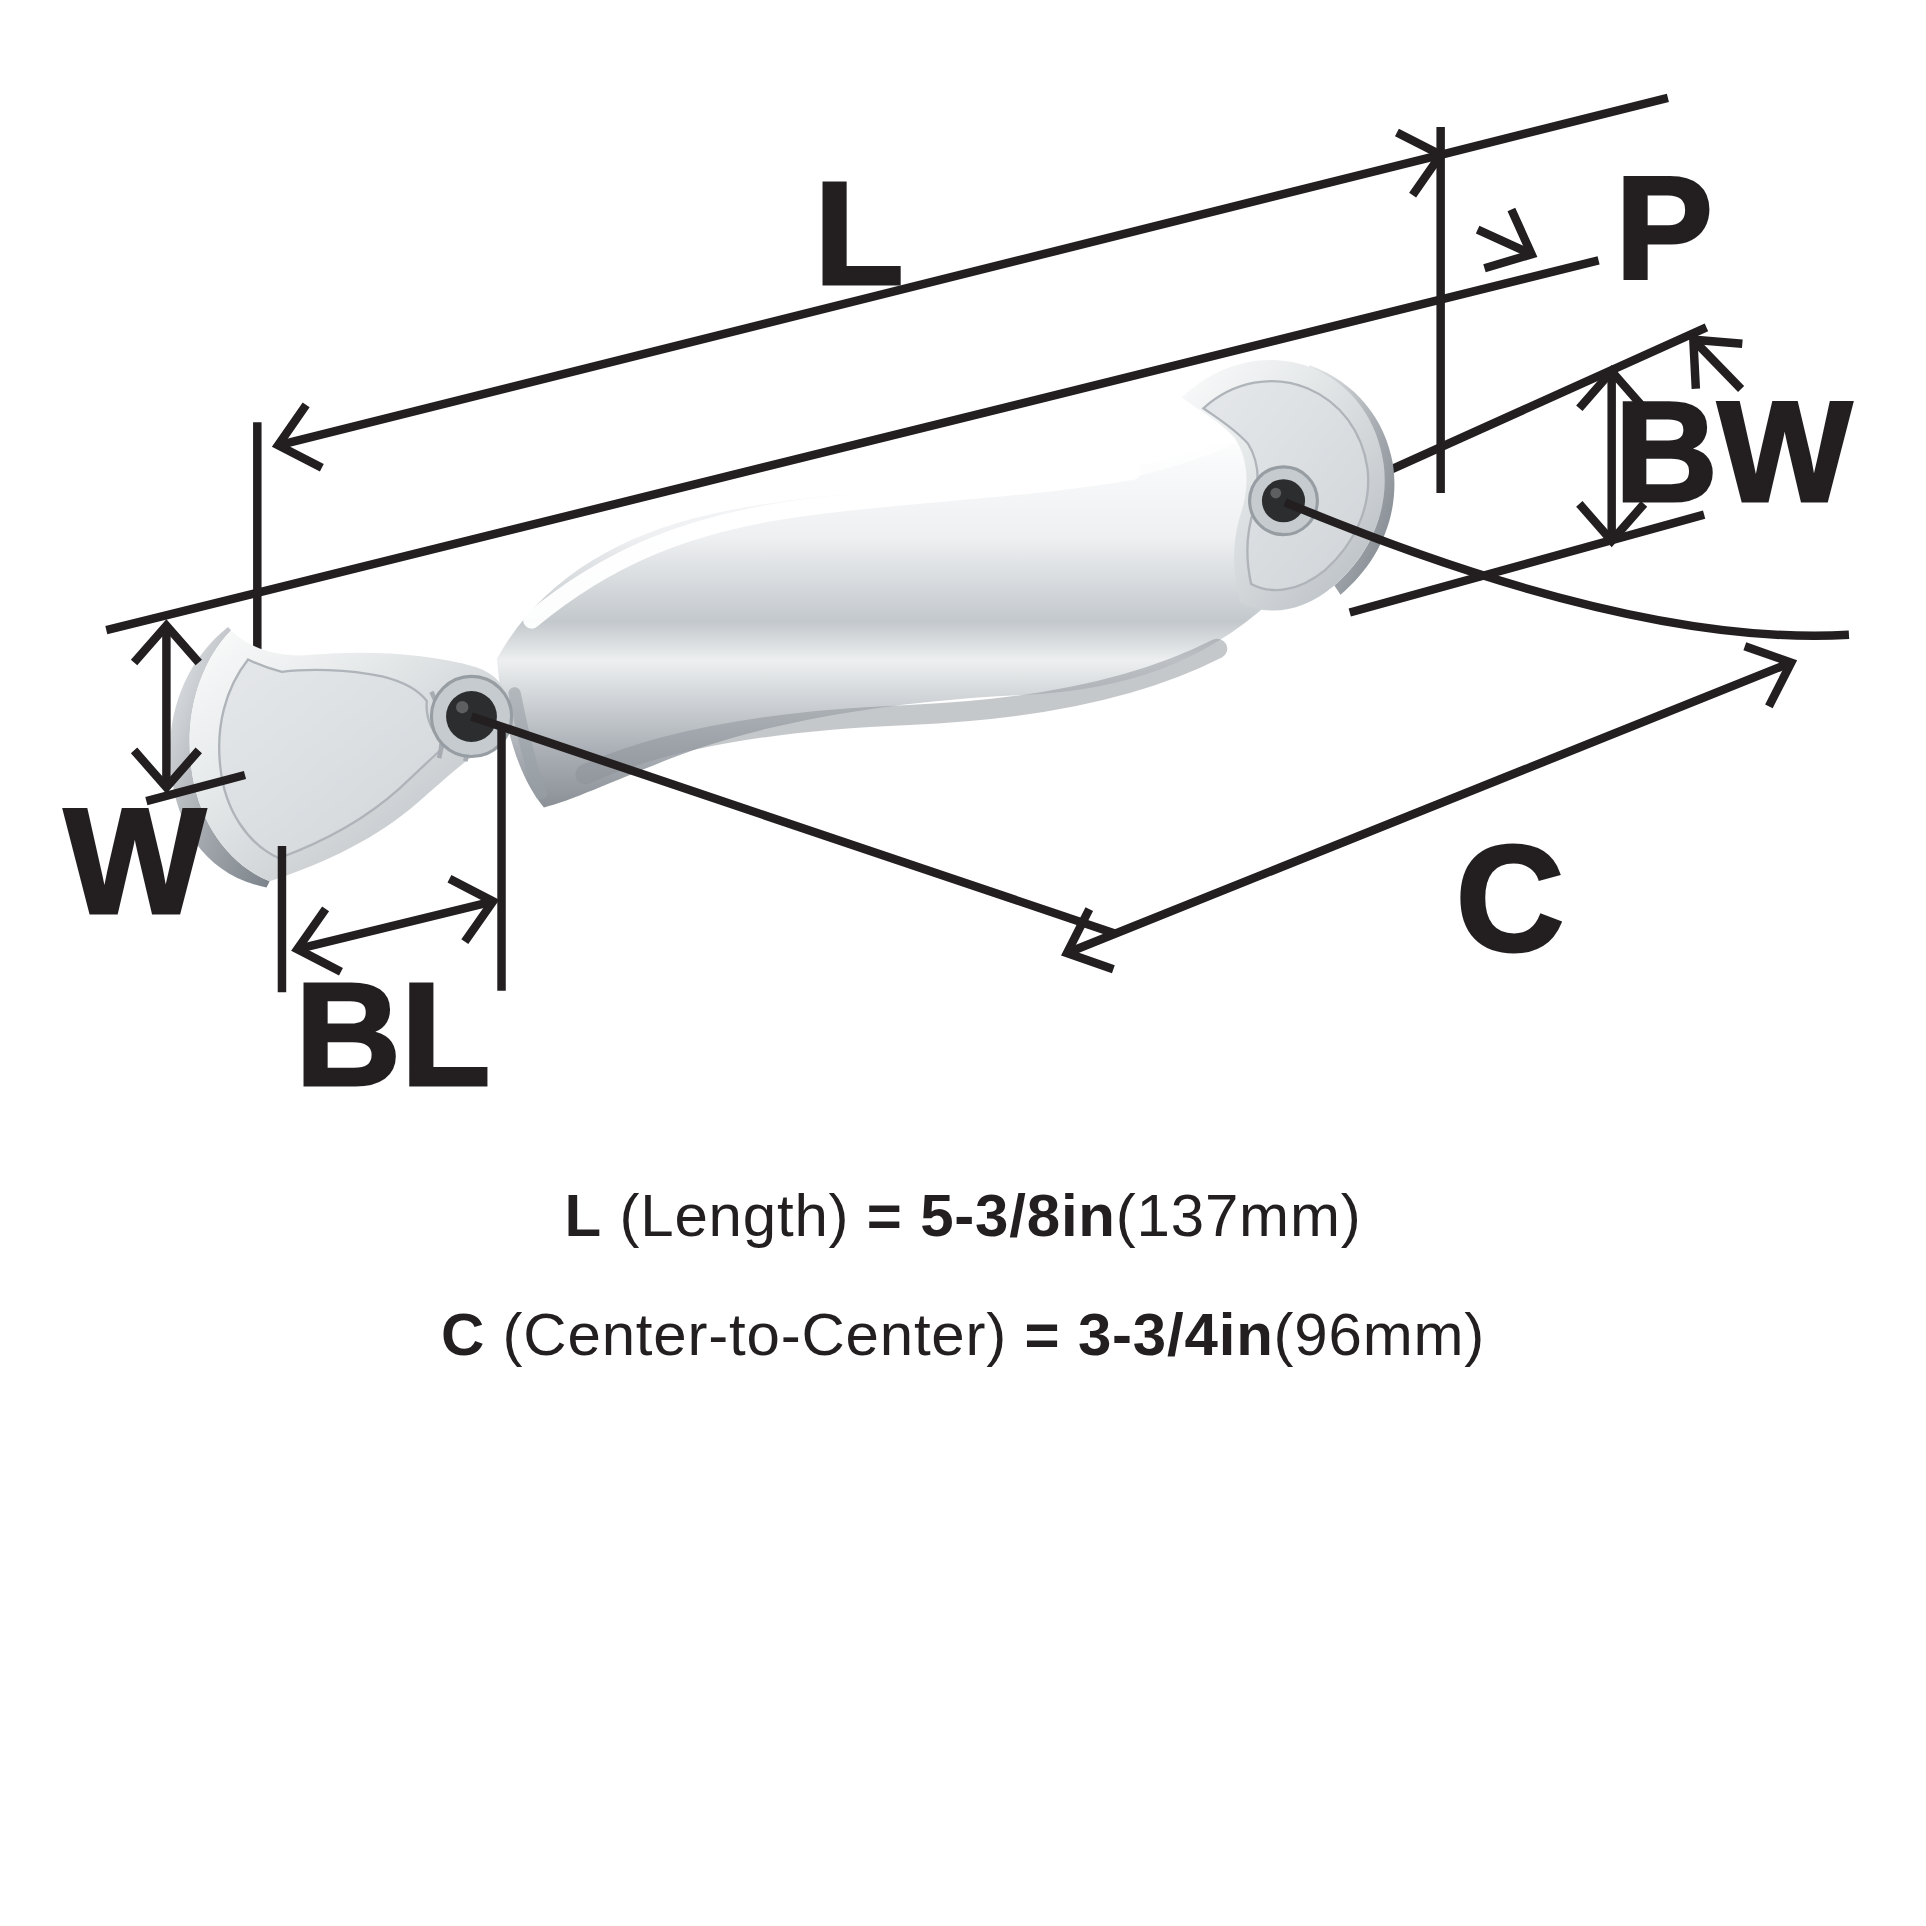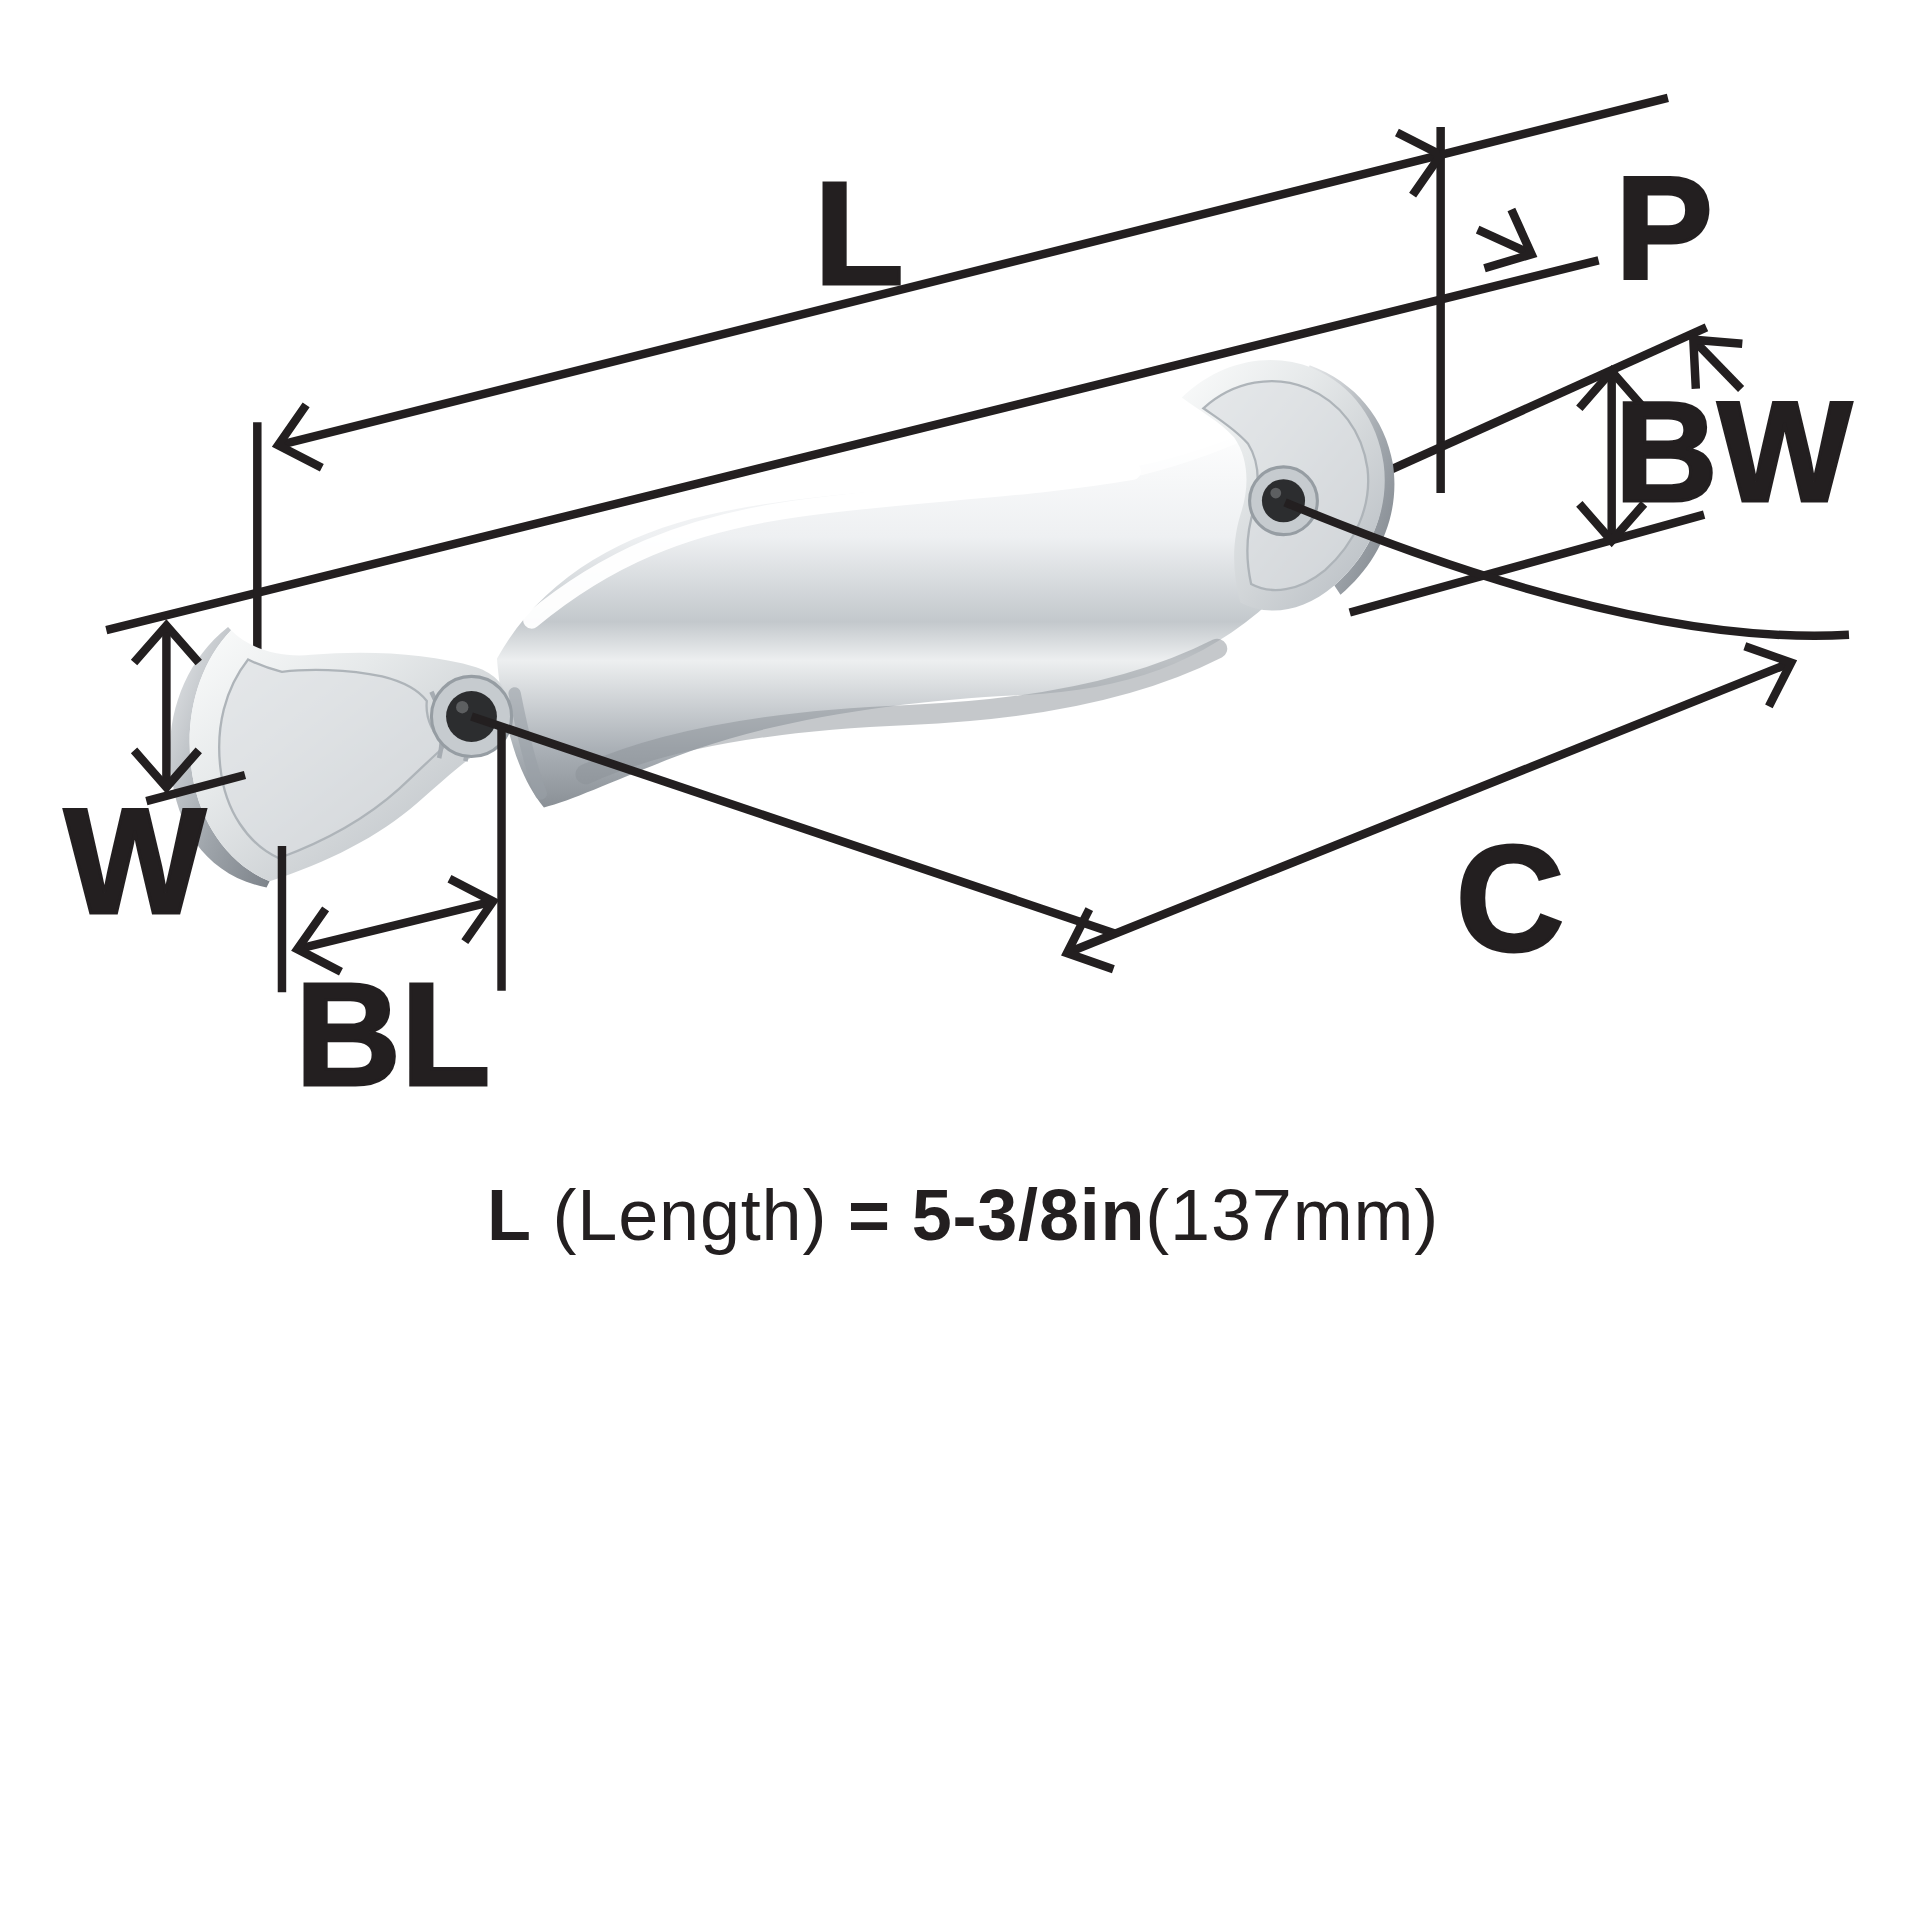--- a/index.html
+++ b/index.html
@@ -34,21 +34,21 @@
     stroke-width:4;
     text-anchor:middle;
   }
   .specs{
     position:absolute;
     left:0;
     top:1156px;
     width:1926px;
     text-align:center;
     color:#231f20;
-    font-size:72px;
+    font-size:60px;
     line-height:119px;
     letter-spacing:0.8px;
     white-space:nowrap;
   }
   .spec-row{display:block;}
   .spec-sym,.spec-val{font-weight:700;}
   .spec-name,.spec-metric{font-weight:400;}
 </style>
 </head>
 <body>
@@ -190,16 +190,17 @@
       <text class="dim-label" x="2160" y="362" font-size="190">P</text>
       <text class="dim-label" x="2250" y="650" font-size="185">BW</text>
       <text class="dim-label" x="175" y="1185" font-size="195">W</text>
       <text class="dim-label" x="510" y="1408" font-size="190">BL</text>
       <text class="dim-label" x="1960" y="1235" font-size="195">C</text>
     </g>
   </svg>
 
   <div class="specs">
     <span class="spec-row"><span class="spec-sym">L</span> <span class="spec-name">(Length)</span> <span class="spec-val">= 5-3/8in</span><span class="spec-metric">(137mm)</span></span>
+    <span class="spec-row"><span class="spec-sym">C</span> <span class="spec-name">(Center-to-Center)</span> <span class="spec-val">= 3-3/4in</span><span class="spec-metric">(96mm)</span></span>
   </div>
 
 </div>
 
 
 </body></html>

